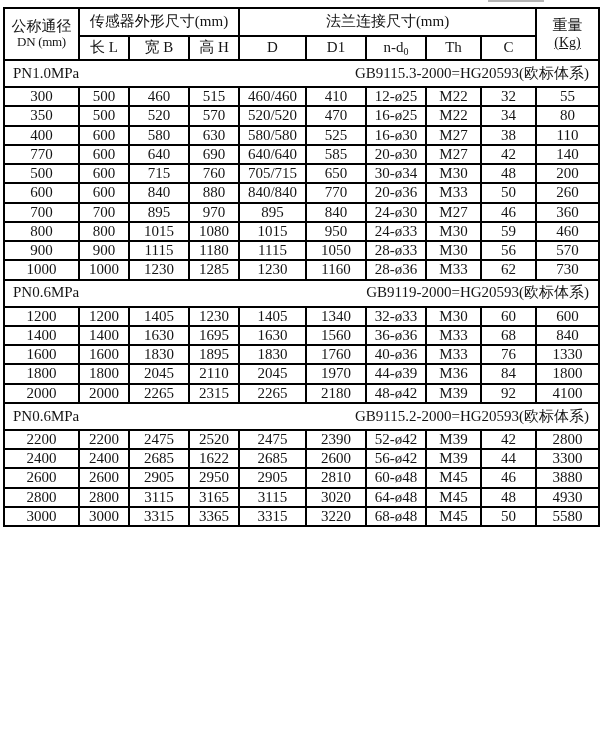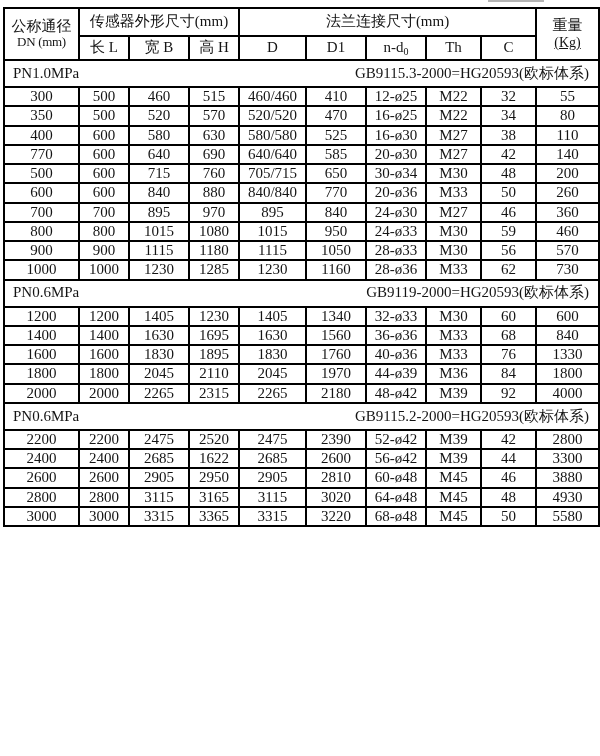--- a/index.html
+++ b/index.html
@@ -313,21 +313,21 @@
       <tr class="data-row">
         <td>2000</td>
         <td>2000</td>
         <td>2265</td>
         <td>2315</td>
         <td>2265</td>
         <td>2180</td>
         <td>48-ø42</td>
         <td>M39</td>
         <td>92</td>
-        <td>4000</td>
+        <td>4100</td>
       </tr>
       <tr class="section-row">
         <td colspan="10">
           <div class="sec-line">
             <span class="sec-pn">PN0.6MPa</span>
             <span class="sec-std">GB9115.2-2000=HG20593</span>
             <span class="sec-note">(欧标体系)</span>
           </div>
         </td>
       </tr>

